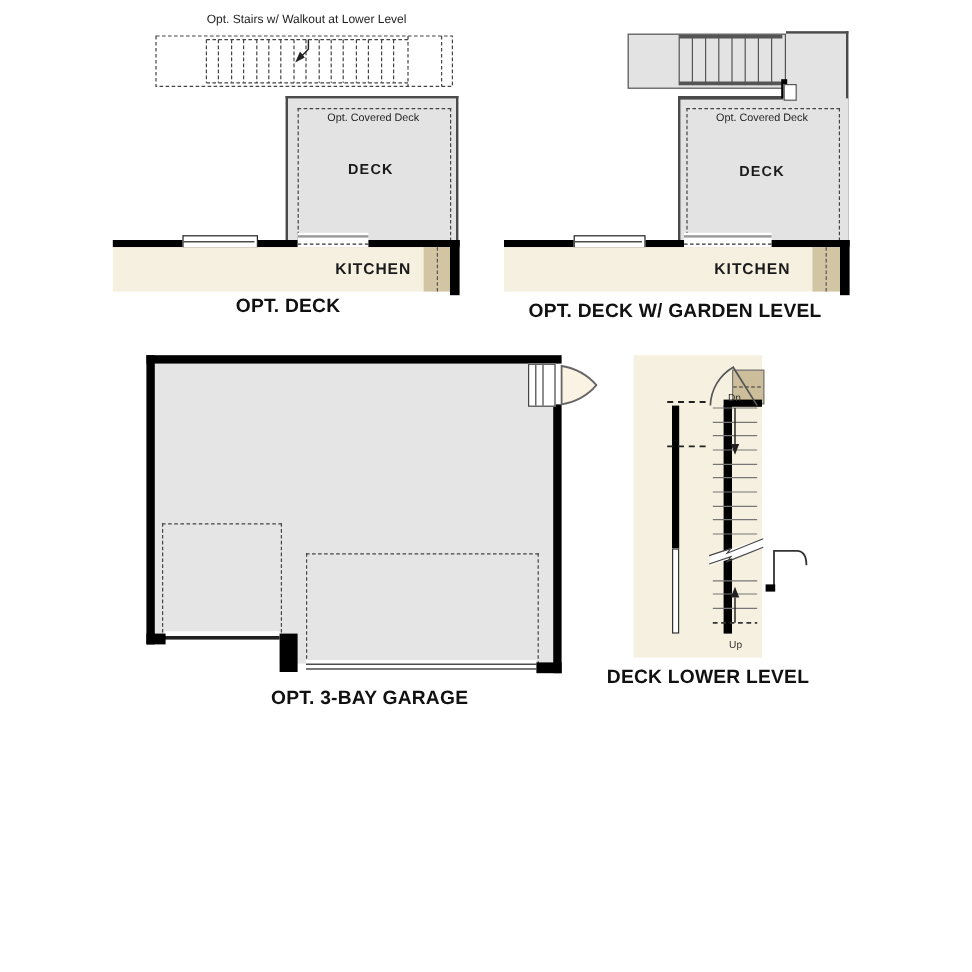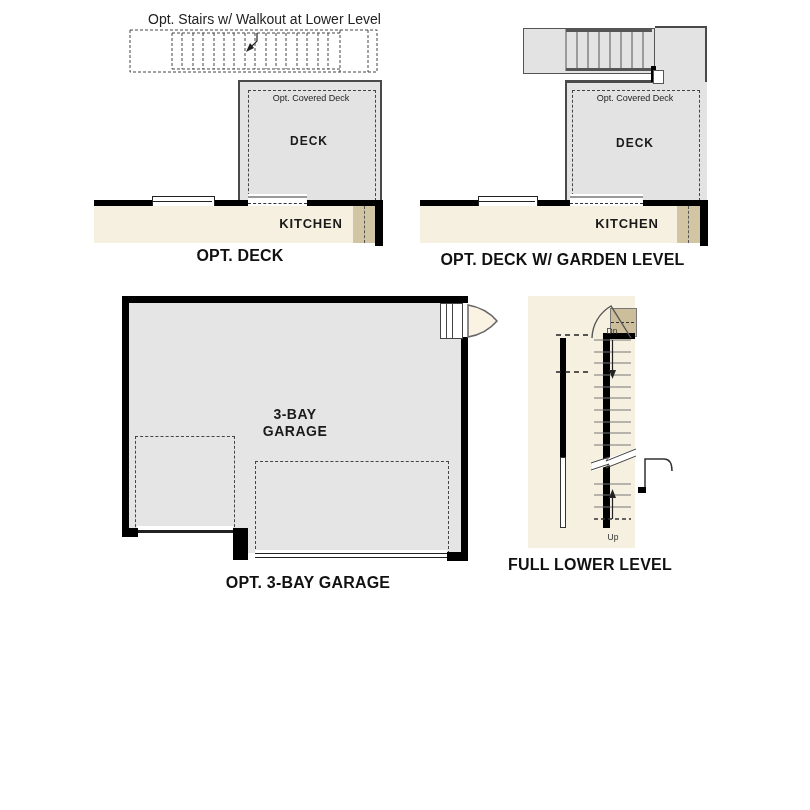--- a/index.html
+++ b/index.html
@@ -1,21 +1,21 @@
 <!DOCTYPE html>
 <html style="--wall: #000000; --deck_fill: #e3e3e3; --deck_border: #4a4a4a; --floor_cream: #f6f0e1; --cabinet_tan: #d2c5a4; --garage_fill: #e5e5e5; --stairs_tan: #ccbd9b; --line_dark: #444444;"><head>
 <meta charset="utf-8">
 <style>
   html,body{margin:0;padding:0;background:#fff;}
   #canvas{position:relative;width:810px;height:810px;background:#fff;overflow:hidden;
           font-family:"Liberation Sans", sans-serif;color:#111;}
   .abs{position:absolute;}
   .caption{font-weight:bold;font-size:16px;letter-spacing:.2px;color:#111;text-align:center;white-space:nowrap;}
   .room-label{font-weight:bold;color:#1a1a1a;text-align:center;white-space:nowrap;}
-  .small-note{font-size:14px;color:#222;text-align:center;white-space:nowrap;}
+  .small-note{font-size:10px;color:#222;text-align:center;white-space:nowrap;}
   .deck{background:var(--deck_fill,#e3e3e3);border:2px solid var(--deck_border,#4a4a4a);border-bottom:none;}
   .dashed3{border:1px dashed #444;border-bottom:none;}
   .wall{background:var(--wall,#000);}
   .cream{background:var(--floor_cream,#f6f0e1);}
   .tan{background:var(--cabinet_tan,#d2c5a4);}
   .gray{background:var(--deck_fill,#e3e3e3);}
   .garage-fill{background:var(--garage_fill,#e5e5e5);}
   .vdash{width:0;border-left:1px dashed #555;}
   .hdash{height:0;border-top:1px dashed #333;}
   .white{background:#fff;}
@@ -143,24 +143,20 @@
   <div class="abs white" style="left:440px;top:303px;width:21px;height:34px;border:1px solid #444;">
     <div class="abs" style="left:5px;top:0;width:1px;height:34px;background:#444;"></div>
     <div class="abs" style="left:11px;top:0;width:1px;height:34px;background:#444;"></div>
   </div>
   <div class="abs" style="left:468px;top:300px;">
     <svg width="34" height="42" viewBox="0 0 34 42">
       <path d="M0,5 Q18,8 29,21 Q18,34 0,37 Z" fill="#faf2e2" stroke="#666" stroke-width="1.5"></path>
     </svg>
   </div>
 
-  <div class="abs room-label" style="left:235px;top:406px;width:120px;font-size:14px;line-height:17px;letter-spacing:.5px;">
-    <span style="display:block;">3-BAY</span>
-    <span style="display:block;">GARAGE</span>
-  </div>
   <div class="abs caption" style="left:183px;top:574px;width:250px;">OPT. 3-BAY GARAGE</div>
 
   <div class="abs cream" style="left:528px;top:296px;width:107px;height:252px;"></div>
   <div class="abs" style="left:610px;top:308px;width:25px;height:27px;background:var(--stairs_tan,#ccbd9b);border:1px solid #777;">
     <div class="abs hdash" style="left:0;top:13px;width:23px;"></div>
   </div>
   <div class="abs wall" style="left:603px;top:333px;width:32px;height:6px;"></div>
   <div class="abs wall" style="left:560px;top:338px;width:6px;height:119px;"></div>
   <div class="abs white" style="left:560px;top:457px;width:6px;height:71px;border:1px solid #333;box-sizing:border-box;"></div>
   <div class="abs wall" style="left:603px;top:338px;width:7px;height:190px;"></div>
@@ -214,16 +210,16 @@
 
       <g>
         <path d="M97,202 L97,169 L116,169 Q124,169 124,181" fill="none" stroke="#333" stroke-width="1.5"></path>
         <rect x="90" y="197" width="8" height="6" fill="#000"></rect>
       </g>
       <text x="65" y="250" text-anchor="middle" font-size="8.5" fill="#333">Up</text>
     </svg>
   </div>
 
   <div class="abs caption" style="left:488px;top:556px;width:204px;line-height:17px;">
-    <span style="display:block;">FULL LOWER LEVEL</span>
+    <span style="display:block;">DECK LOWER LEVEL</span>
   </div>
 
 </div>
 
 </body></html>

